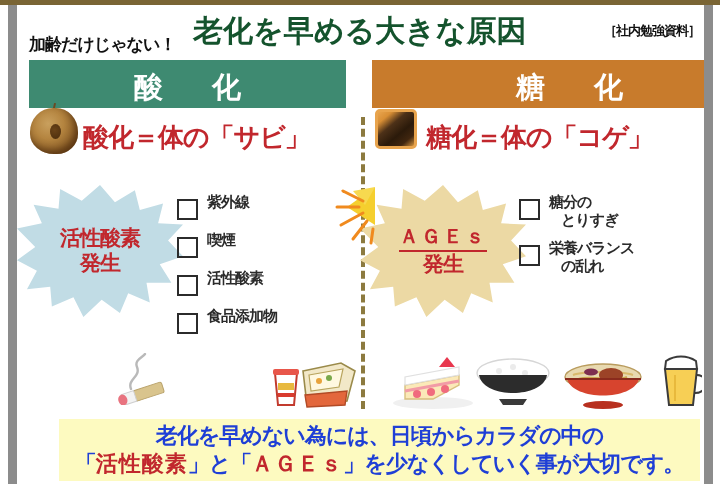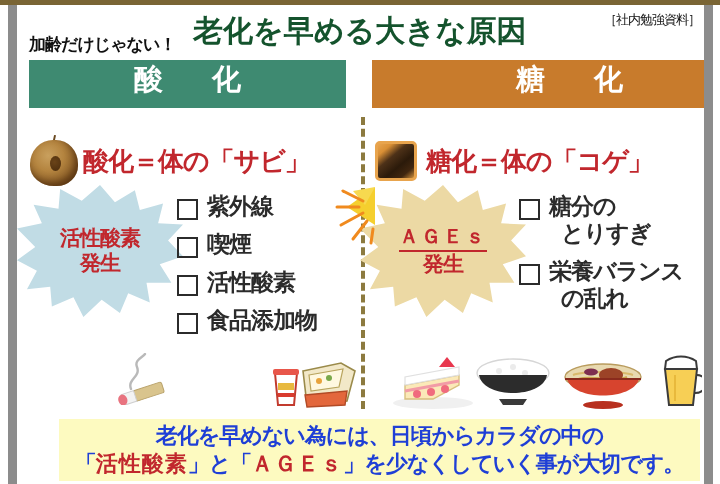--- a/index.html
+++ b/index.html
@@ -16,30 +16,30 @@
   .left-bar{position:absolute;left:8px;top:5px;width:9px;height:479px;background:#8c8c8c;}
   .right-bar{position:absolute;left:704px;top:5px;width:9px;height:479px;background:#8c8c8c;}
   .right-gutter{position:absolute;left:713px;top:5px;width:7px;height:479px;background:#ffffff;}
 
   .canvas{position:absolute;left:17px;top:5px;width:687px;height:479px;background:#ffffff;overflow:hidden;}
 
   
   .title-row{position:absolute;left:0;top:4px;width:687px;height:44px;}
   .title-sub{position:absolute;left:12px;top:24px;font-size:17px;font-weight:bold;color:#111;letter-spacing:-1px;}
   .title-main{position:absolute;left:176px;top:2px;font-size:30px;font-weight:bold;color:#14532d;letter-spacing:0px;}
-  .title-tag{position:absolute;right:4px;top:2px;font-size:13px;font-weight:normal;color:#111;letter-spacing:-1px;}
-
-  
-  .hdr{position:absolute;top:55px;height:48px;display:flex;align-items:flex-start;justify-content:center;}
+  .title-tag{position:absolute;right:4px;top:13px;font-size:13px;font-weight:bold;color:#111;letter-spacing:-1px;}
+
+  
+  .hdr{position:absolute;top:55px;height:48px;display:flex;align-items:flex-end;justify-content:center;}
   .hdr span{color:#ffffff;font-size:29px;font-weight:bold;letter-spacing:10px;text-indent:10px;}
   .hdr-left{left:12px;width:317px;background:#3e8a71;}
   .hdr-right{left:355px;width:395px;background:#c87b2c;}
 
   
-  .concept{position:absolute;top:126px;height:60px;display:flex;align-items:center;}
+  .concept{position:absolute;top:90px;height:60px;display:flex;align-items:flex-end;}
   .concept-left{left:12px;width:330px;}
   .concept-right{left:355px;width:330px;}
   .concept-text{color:#c1272d;font-size:26px;font-weight:bold;letter-spacing:-1px;}
 
   
   .thumb{width:50px;height:52px;margin-right:4px;flex:0 0 auto;position:relative;}
   .apple{width:48px;height:46px;border-radius:48% 46% 44% 50%/52% 52% 44% 44%;
     background:radial-gradient(circle at 38% 34%,#c9a05e 0%,#b4843f 36%,#8c5f28 68%,#6d4519 100%);
     position:absolute;left:1px;top:5px;box-shadow:inset -3px -4px 7px rgba(60,30,5,.55);}
   .apple:after{content:"";position:absolute;left:20px;top:16px;width:11px;height:15px;border-radius:50%;
@@ -59,21 +59,21 @@
   .burst-right{left:343px;top:180px;background:#ecd9a4;}
   .burst-line{color:#c1272d;font-size:21px;font-weight:bold;line-height:1.18;letter-spacing:-1px;}
   .burst-line.ages{font-size:20px;letter-spacing:2px;border-bottom:2px solid #c1272d;padding-bottom:1px;}
 
   
   .checks{position:absolute;}
   .checks-left{left:160px;top:188px;}
   .checks-right{left:502px;top:188px;}
   .check-item{display:flex;align-items:flex-start;margin-bottom:11px;}
   .check-box{flex:0 0 auto;width:17px;height:17px;border:2px solid #2b2b2b;margin-right:9px;margin-top:6px;}
-  .check-text{font-size:23px;font-weight:bold;color:#2b2b2b;line-height:1.18;letter-spacing:-1px;}
+  .check-text{font-size:15px;font-weight:bold;color:#2b2b2b;line-height:1.18;letter-spacing:-1px;}
   .check-text .l2{display:block;padding-left:12px;}
 
   
   .divider{position:absolute;left:344px;top:112px;width:0;height:292px;
     border-left:4px dashed #8c7a3f;}
 
   
   .sun{position:absolute;left:296px;top:180px;width:62px;height:62px;}
 
   

